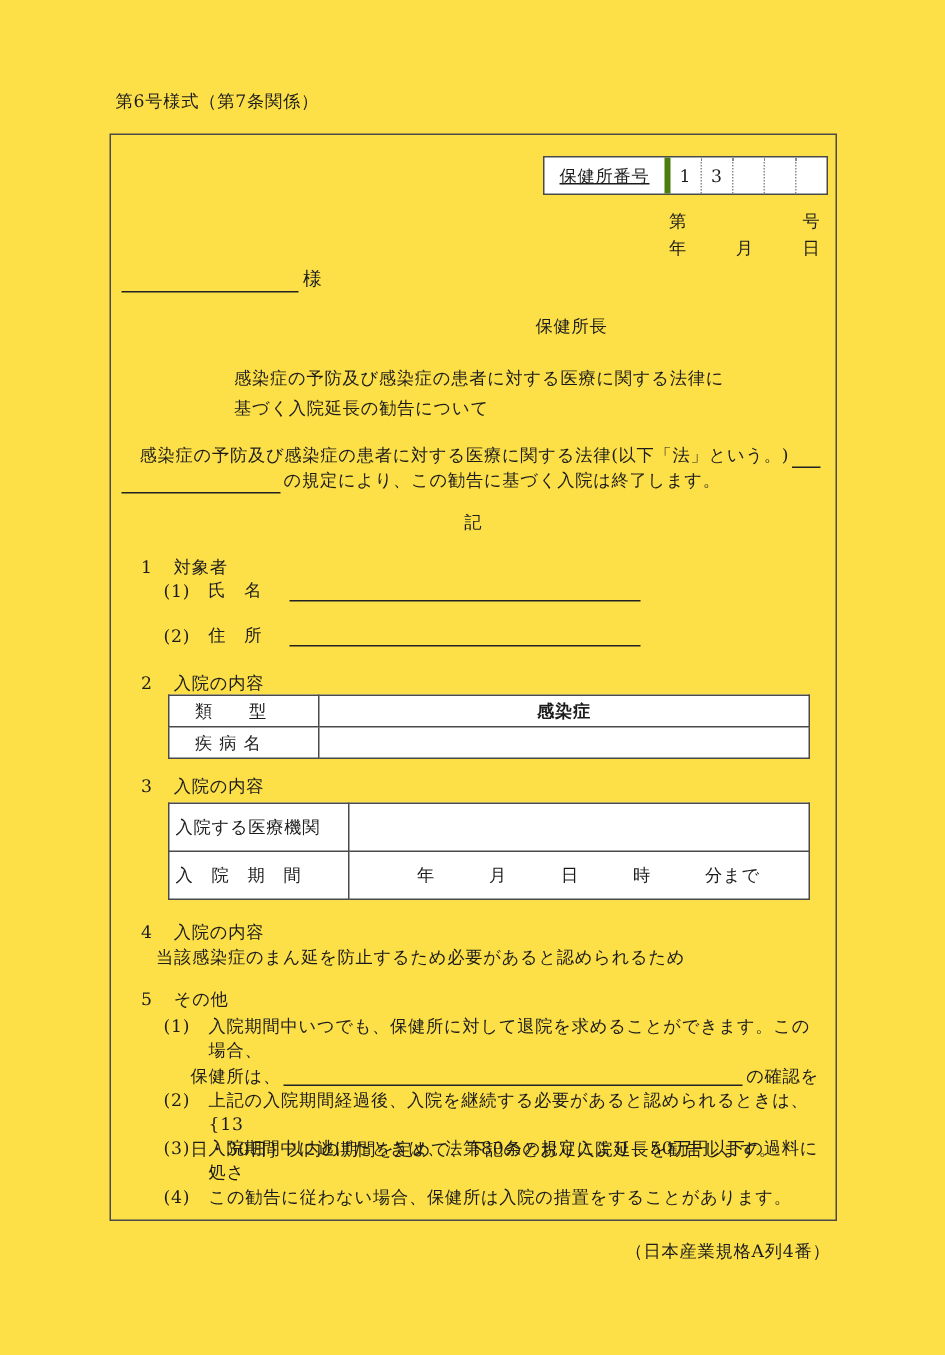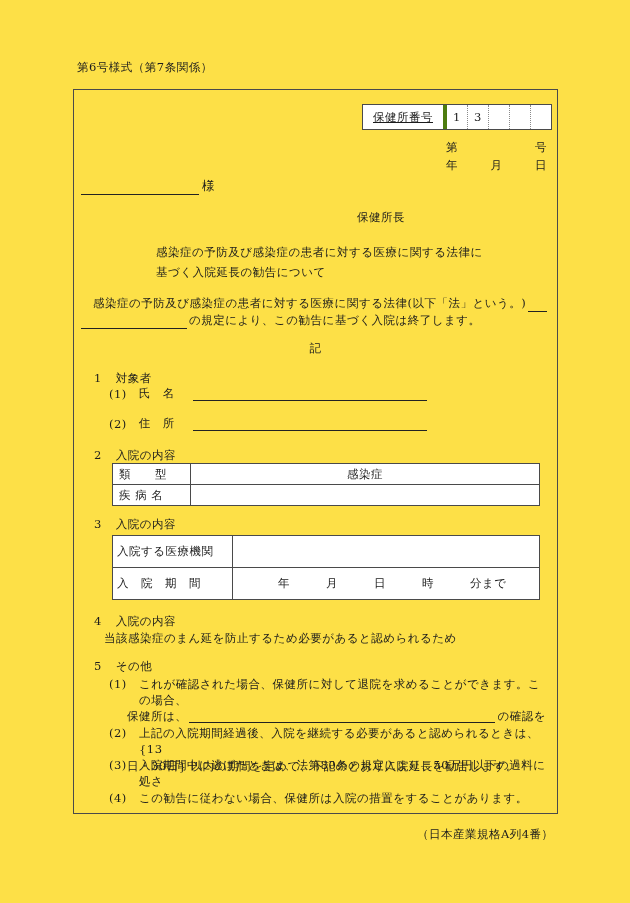--- a/index.html
+++ b/index.html
@@ -42,36 +42,36 @@
 
   .sec-h { position:absolute; left:20px; }
   .sec-h .num { display:inline-block; margin-right:14px; }
 
   .field-row { position:absolute; left:35px; width:318px; display:flex; align-items:flex-end; }
   .field-row .marker { margin-right:12px; }
   .field-row .flabel { margin-right:18px; }
   .field-row .fill { flex:1; }
 
   table.grid { position:absolute; border-collapse:collapse; width:428px; left:38px; background:#fff; }
-  table.grid td { border:1px solid #4a4a4a; padding:0 6px; vertical-align:middle; }
+  table.grid td { border:1px solid #4a4a4a; padding:0 17px; vertical-align:middle; }
   .t2 { top:373px; }
   .t2 td { height:20px; }
   .t2 .lab { width:65px; }
   .t3 { top:445px; }
   .t3 td { height:31px; }
   .t3 .lab { width:111px; padding:0 4px;margin-left:24px; }
   .t3 .period-val { padding-left:45px; }
-  .center { text-align:center; }
+  .center { text-align:center;font-weight:bold; }
 
   .s4-body { position:absolute; left:30px; top:541px; }
 
   .item { position:absolute; left:35px; width:437px; line-height:16.3px; padding-left:30px; box-sizing:border-box; }
   .item .marker { position:absolute; left:0; top:0; }
   .item .cont { margin-left:-12px; }
-  .item .l2flex { display:flex; align-items:flex-start; margin-left:-12px;font-family:Liberation Mono, monospace; }
+  .item .l2flex { display:flex; align-items:center; margin-left:-12px; }
   .item .l2flex .fill { flex:1; margin:0 2px; }
   .i1 { top:586px; }
   .i2 { top:635px; }
   .i3 { top:667px; }
   .i4 { top:700px; }
 
   .footer { position:absolute; left:417px; top:827px; }
 </style>
 </head>
 <body>
@@ -176,21 +176,21 @@
       <span class="num">4</span><span>入院の内容</span>
     </div>
     <div class="s4-body">当該感染症のまん延を防止するため必要があると認められるため</div>
 
     <div class="sec-h" style="top:569px">
       <span class="num">5</span><span>その他</span>
     </div>
 
     <div class="item i1">
       <span class="marker">(1)</span>
-      <div>これが確認された場合、保健所に対して退院を求めることができます。この場合、</div>
+      <div>入院期間中いつでも、保健所に対して退院を求めることができます。この場合、</div>
       <div class="l2flex">
         <span>保健所は、</span>
         <span class="fill"></span>
         <span>の確認を</span>
       </div>
     </div>
 
     <div class="item i2">
       <span class="marker">(2)</span>
       <div>上記の入院期間経過後、入院を継続する必要があると認められるときは、{13</div>

